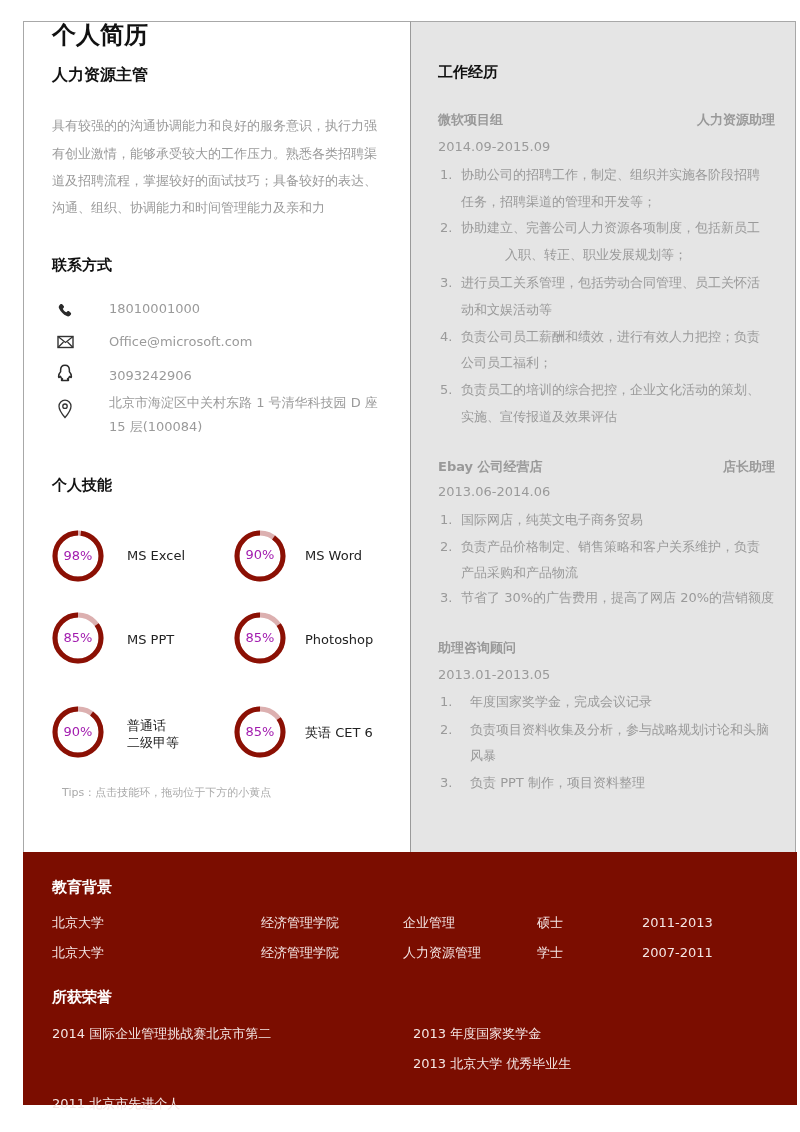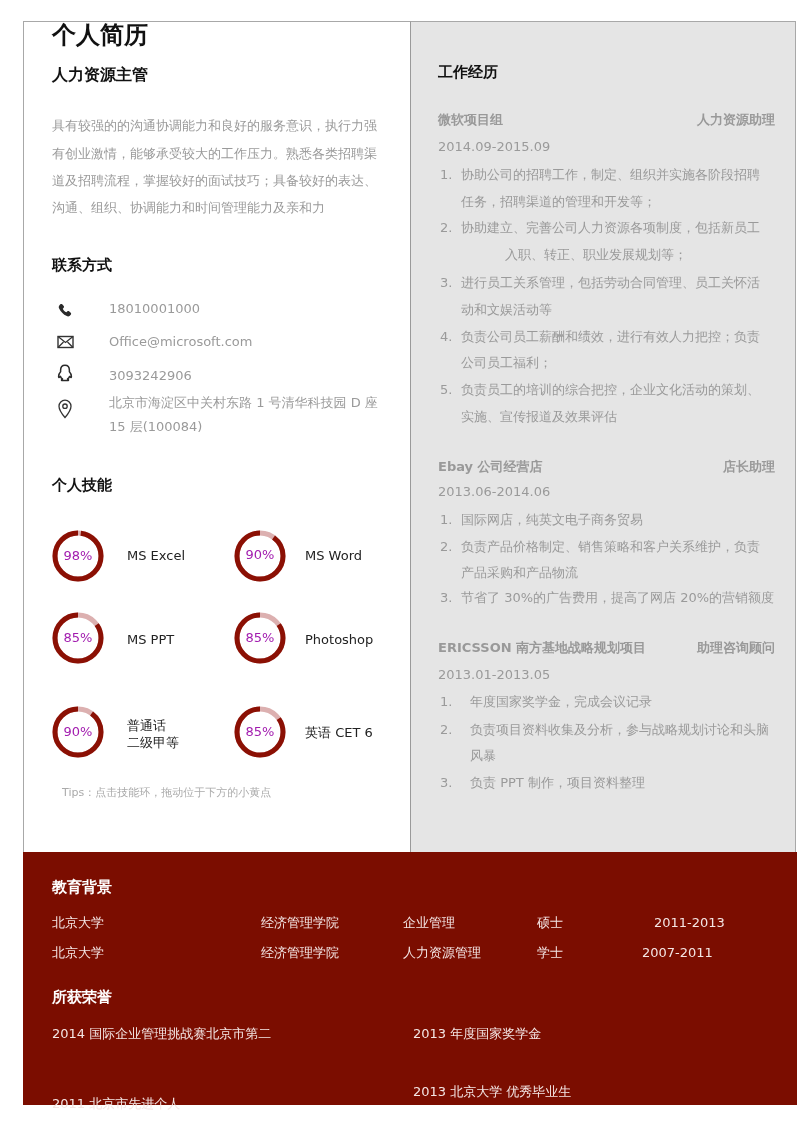--- a/index.html
+++ b/index.html
@@ -197,21 +197,20 @@
     <div class="abs li-num" style="left:440px;top:537px;">2.</div>
     <div class="abs li-text" style="left:461px;top:537px;">负责产品价格制定、销售策略和客户关系维护，负责</div>
     <div class="abs li-text" style="left:461px;top:563px;">产品采购和产品物流</div>
 
     <div class="abs li-num" style="left:440px;top:588px;">3.</div>
     <div class="abs li-text" style="left:461px;top:588px;">节省了 30%的广告费用，提高了网店 20%的营销额度</div>
   </div>
 
   <div>
     <div class="job-head" style="top:638px;">
-      <span>ERICSSON 南方基地战略规划项目</span>
       <span>助理咨询顾问</span>
     </div>
     <div class="abs job-date" style="left:438px;top:665px;">2013.01-2013.05</div>
 
     <div class="abs li-num" style="left:440px;top:692px;">1.</div>
     <div class="abs li-text" style="left:470px;top:692px;">年度国家奖学金，完成会议记录</div>
 
     <div class="abs li-num" style="left:440px;top:720px;">2.</div>
     <div class="abs li-text" style="left:470px;top:720px;">负责项目资料收集及分析，参与战略规划讨论和头脑</div>
     <div class="abs li-text" style="left:470px;top:746px;">风暴</div>
@@ -222,30 +221,30 @@
 </div>
 
 <div>
   <div class="abs f-h" style="left:52px;top:877px;">教育背景</div>
 
   <div>
     <div class="abs f-t" style="left:52px;top:913px;">北京大学</div>
     <div class="abs f-t" style="left:261px;top:913px;">经济管理学院</div>
     <div class="abs f-t" style="left:403px;top:913px;">企业管理</div>
     <div class="abs f-t" style="left:537px;top:913px;">硕士</div>
-    <div class="abs f-t" style="left:642px;top:913px;margin-left:12px;">2011-2013</div>
+    <div class="abs f-t" style="left:642px;top:913px;">2011-2013</div>
   </div>
   <div>
     <div class="abs f-t" style="left:52px;top:943px;">北京大学</div>
     <div class="abs f-t" style="left:261px;top:943px;">经济管理学院</div>
     <div class="abs f-t" style="left:403px;top:943px;">人力资源管理</div>
     <div class="abs f-t" style="left:537px;top:943px;">学士</div>
     <div class="abs f-t" style="left:642px;top:943px;">2007-2011</div>
   </div>
 </div>
 
 <div>
   <div class="abs f-h" style="left:52px;top:987px;">所获荣誉</div>
   <div class="abs f-t" style="left:52px;top:1024px;">2014  国际企业管理挑战赛北京市第二</div>
   <div class="abs f-t" style="left:413px;top:1024px;">2013 年度国家奖学金</div>
   <div class="abs f-t" style="left:52px;top:1094px;">2011  北京市先进个人</div>
-  <div class="abs f-t" style="left:413px;top:1054px;margin-top:28px;">2013  北京大学  优秀毕业生</div>
+  <div class="abs f-t" style="left:413px;top:1054px;">2013  北京大学  优秀毕业生</div>
 </div>
 
 </body></html>

